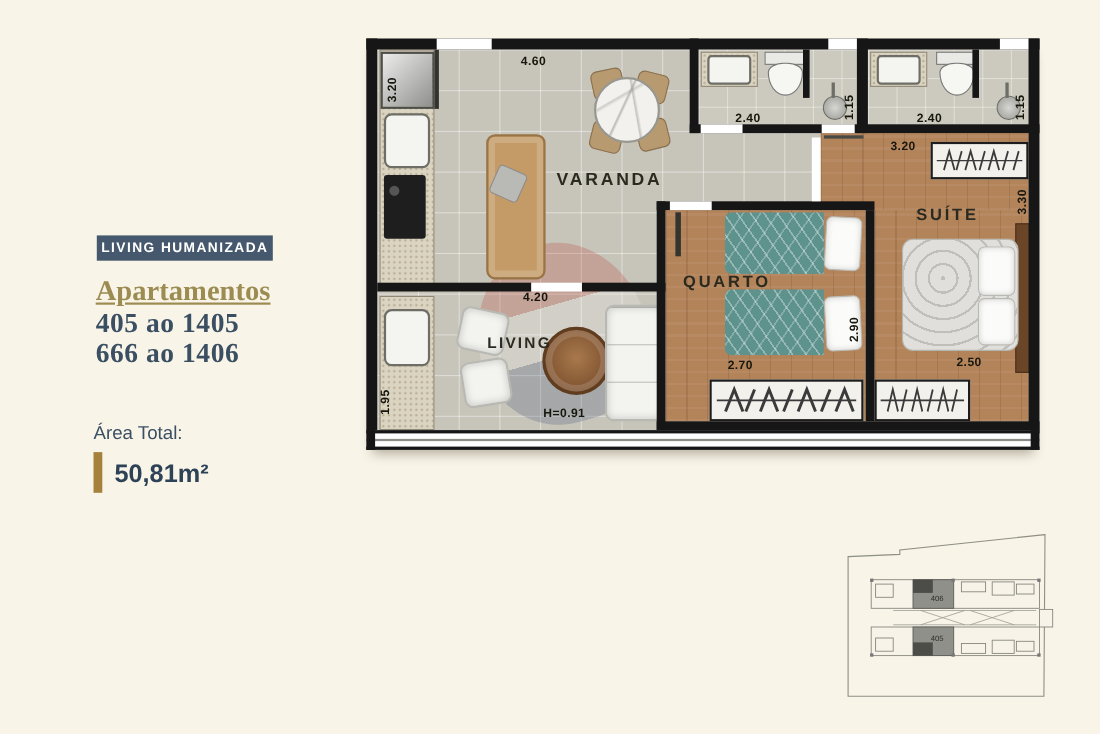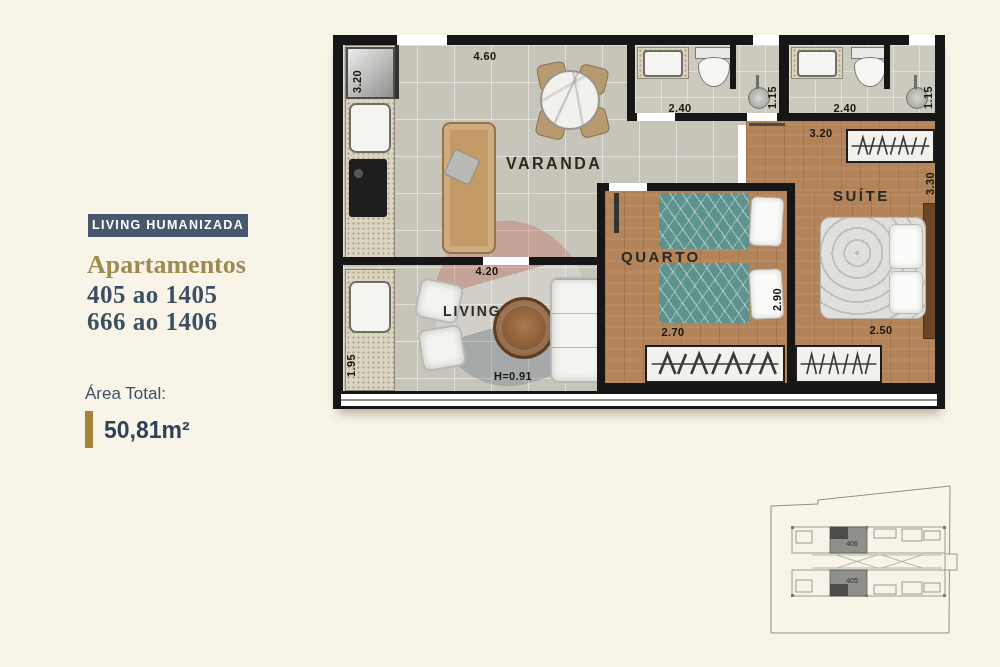--- a/index.html
+++ b/index.html
@@ -4,21 +4,21 @@
 <style>
   html,body{margin:0;padding:0;}
   body{width:1000px;height:667px;position:relative;overflow:hidden;
        background:#f8f4e8;font-family:"Liberation Sans",sans-serif;}
   .abs{position:absolute;}
 
   
   .tag{left:88px;top:214px;width:160px;height:23px;background:#46586d;color:#fff;
        font-size:12.5px;font-weight:600;letter-spacing:1.3px;text-align:center;line-height:23px;}
   .title{left:87px;top:250px;font-family:"Liberation Serif",serif;font-weight:700;
-         font-size:26px;color:#9c8c52;}
+         font-size:26px;color:#9c8c52;text-decoration:underline;}
   .unit-line{left:87px;font-family:"Liberation Serif",serif;font-weight:700;
          font-size:25px;color:#3b4f63;letter-spacing:0.5px;}
   .area-label{left:85px;top:384px;font-size:17px;color:#3b4f63;}
   .gold-bar{left:85px;top:411px;width:8px;height:37px;background:#a5813c;}
   .area-value{left:104px;top:417px;font-size:23px;font-weight:700;color:#2e4257;}
 
   
   .plan{left:333px;top:35px;width:612px;height:374px;
         box-shadow:0 9px 10px -5px rgba(70,60,35,.4);}
   .plan *{position:absolute;}

